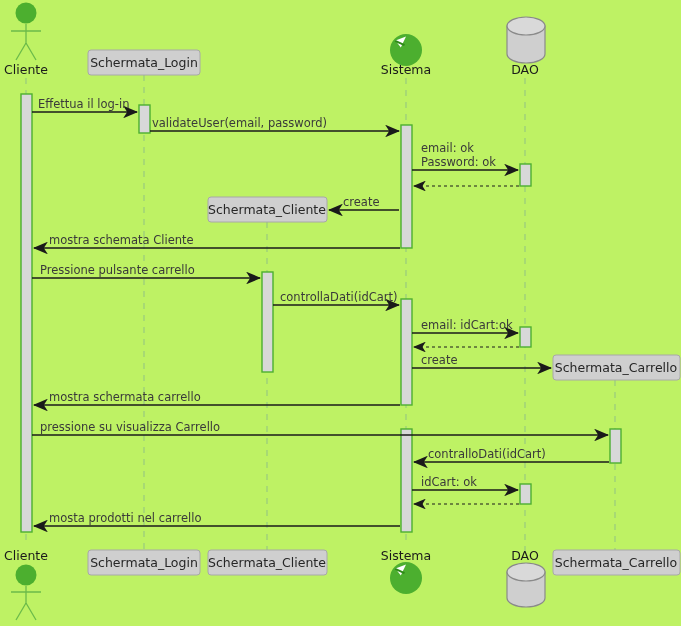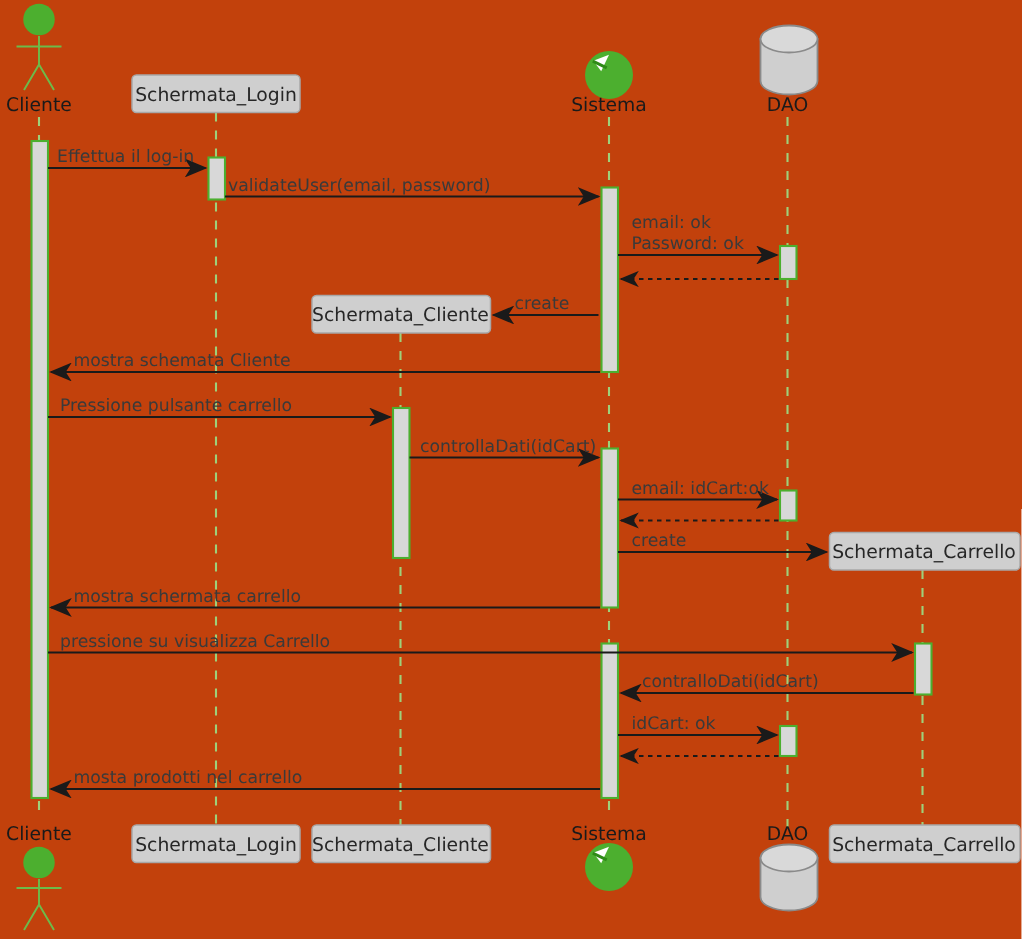--- a/index.html
+++ b/index.html
@@ -4,21 +4,21 @@
 <style>
   html, body {
     margin: 0;
     padding: 0;
     background: #ffffff;
   }
   #diagram-root {
     position: relative;
     width: 681px;
     height: 626px;
-    background: #c2410c;
+    background: #bef264;
     font-family: "DejaVu Sans", sans-serif;
     overflow: hidden;
   }
   svg#seq {
     display: block;
     width: 681px;
     height: 626px;
   }
   text {
     font-family: "DejaVu Sans", sans-serif;

